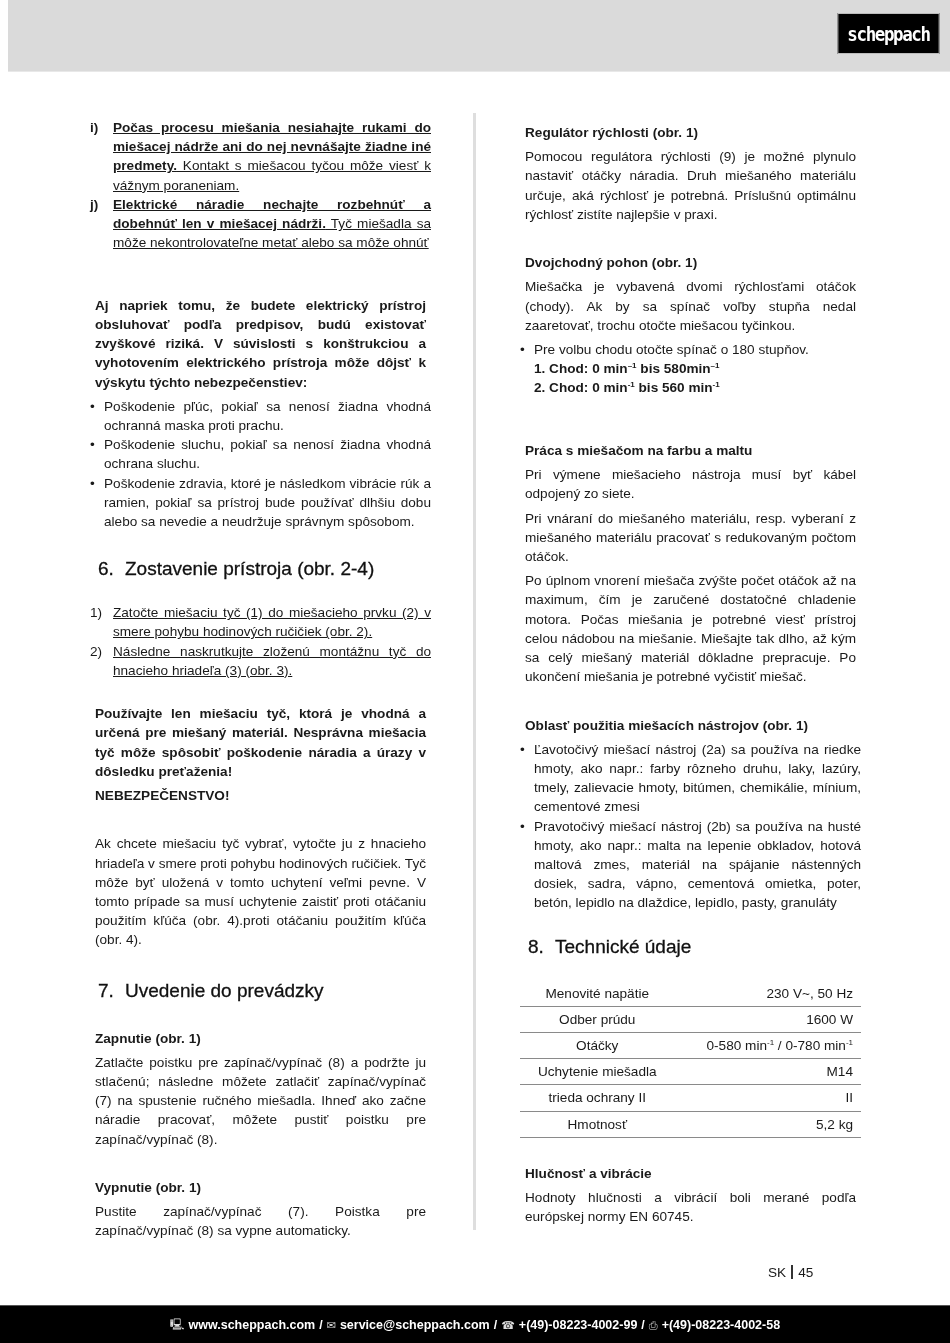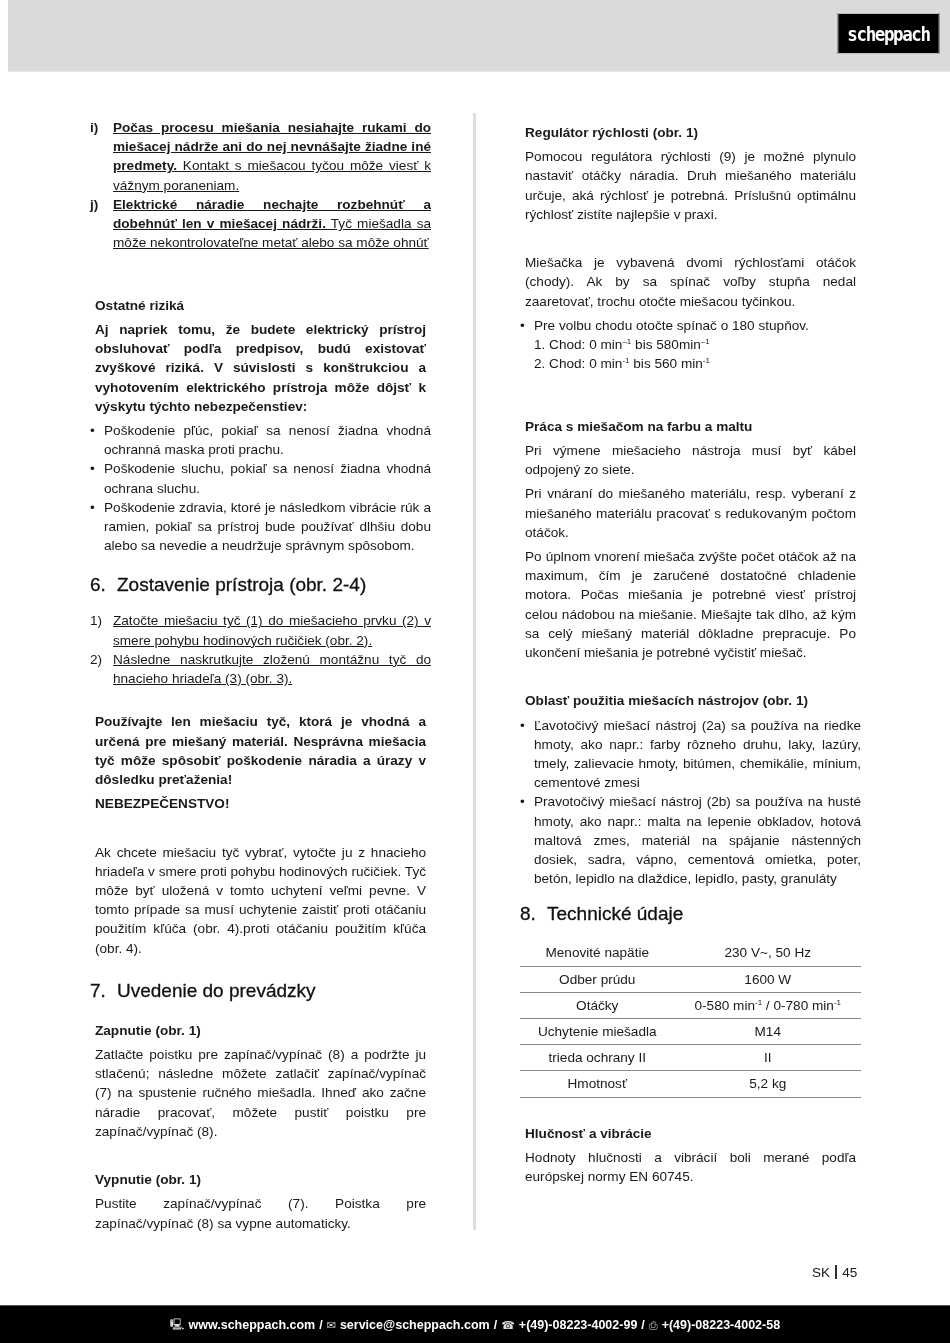--- a/index.html
+++ b/index.html
@@ -32,35 +32,35 @@
   .b { font-weight: bold; }
   .gap { height: 19.2px; }
   .lst { display: flex; }
   .lst .mk { width: 23px; flex: none; font-weight: bold; }
   .lst .mk.n { font-weight: normal; }
   .lst .tx { flex: 1; text-align: justify; text-decoration: underline; }
   .bul { display: flex; }
   .bul .mk { width: 14px; flex: none; }
   .bul .tx { flex: 1; text-align: justify; }
   h2 {
-    margin: 0; font-size: 19px; font-weight: normal; line-height: 24px;
+    margin: 8px; font-size: 19px; font-weight: normal; line-height: 24px;
     color: #111; -webkit-text-stroke: 0.3px #111;
   }
   h2 .num { display: inline-block; width: 27px; }
-  .sub { padding-left: 14px; }
+  .sub { padding-left: 14px; font-weight: bold; }
   sup { font-size: 8px; line-height: 0; vertical-align: 5px; }
   table.spec {
     width: 341px; border-collapse: collapse; font-size: 13.6px;
   }
   table.spec td {
     padding: 3px 8px 3px 8px; height: 17px; border-bottom: 1px solid #8a8a8a; text-align: center;
   }
-  table.spec td.v { padding-right: 8px; }
+  table.spec td.v { text-align: right; padding-right: 8px; }
   .pagenum {
-    position: absolute; left: 812px; top: 1265px; font-size: 13.6px;
+    position: absolute; left: 768px; top: 1265px; font-size: 13.6px;
   }
   .pagenum .bar { display: inline-block; width: 2px; height: 14px; background: #333; vertical-align: -2px; margin: 0 5px; }
   .footer {
     position: absolute; left: 0; top: 1305px; width: 950px; height: 38px;
     background: #000; color: #fff; font-size: 12.5px; font-weight: bold;
     display: flex; align-items: center; justify-content: center; gap: 4px;
     border-top: 1px solid #555;
   }
   .footer .ic { font-weight: normal; font-size: 11px; color: #ddd; }
 </style>
@@ -75,21 +75,20 @@
   <div class="lst">
     <span class="mk">i)</span>
     <span class="tx"><span class="b">Počas procesu miešania nesiahajte rukami do miešacej nádrže ani do nej nevnášajte žiadne iné predmety.</span><span> Kontakt s miešacou tyčou môže viesť k vážnym poraneniam.</span></span>
   </div>
   <div class="lst">
     <span class="mk">j)</span>
     <span class="tx"><span class="b">Elektrické náradie nechajte rozbehnúť a dobehnúť len v miešacej nádrži.</span><span> Tyč miešadla sa môže nekontrolovateľne metať alebo sa môže ohnúť</span></span>
   </div>
   <div class="gap"></div>
   <div class="gap"></div>
-  <p class="b">Ostatné riziká</p>
   <p class="b">Aj napriek tomu, že budete elektrický prístroj obsluhovať podľa predpisov, budú existovať zvyškové riziká. V súvislosti s konštrukciou a vyhotovením elektrického prístroja môže dôjsť k výskytu týchto nebezpečenstiev:</p>
   <div class="bul">
       <span class="mk">•</span>
       <span class="tx">Poškodenie pľúc, pokiaľ sa nenosí žiadna vhodná ochranná maska proti prachu.</span>
     </div>
   <div class="bul">
       <span class="mk">•</span>
       <span class="tx">Poškodenie sluchu, pokiaľ sa nenosí žiadna vhodná ochrana sluchu.</span>
     </div>
   <div class="bul">
@@ -123,20 +122,21 @@
   <p class="b">Vypnutie (obr. 1)</p>
   <p>Pustite zapínač/vypínač (7). Poistka pre zapínač/vypínač (8) sa vypne automaticky.</p>
 </div>
 
 <div class="divider"></div>
 
 <div class="col col-right">
   <p class="b">Regulátor rýchlosti (obr. 1)</p>
   <p>Pomocou regulátora rýchlosti (9) je možné plynulo nastaviť otáčky náradia. Druh miešaného materiálu určuje, aká rýchlosť je potrebná. Príslušnú optimálnu rýchlosť zistíte najlepšie v praxi.</p>
   <div class="gap"></div>
+  <p class="b">Dvojchodný pohon (obr. 1)</p>
   <p>Miešačka je vybavená dvomi rýchlosťami otáčok (chody). Ak by sa spínač voľby stupňa nedal zaaretovať, trochu otočte miešacou tyčinkou.</p>
   <div class="bul">
       <span class="mk">•</span>
       <span class="tx">Pre volbu chodu otočte spínač o 180 stupňov.</span>
     </div>
   <div class="sub"><span>1. Chod: 0 min</span><sup>–1</sup><span> bis 580min</span><sup>–1</sup></div>
   <div class="sub"><span>2. Chod: 0 min</span><sup>-1</sup><span> bis 560 min</span><sup>-1</sup></div>
   <div class="gap"></div>
   <div class="gap"></div>
   <p class="b">Práca s miešačom na farbu a maltu</p>

